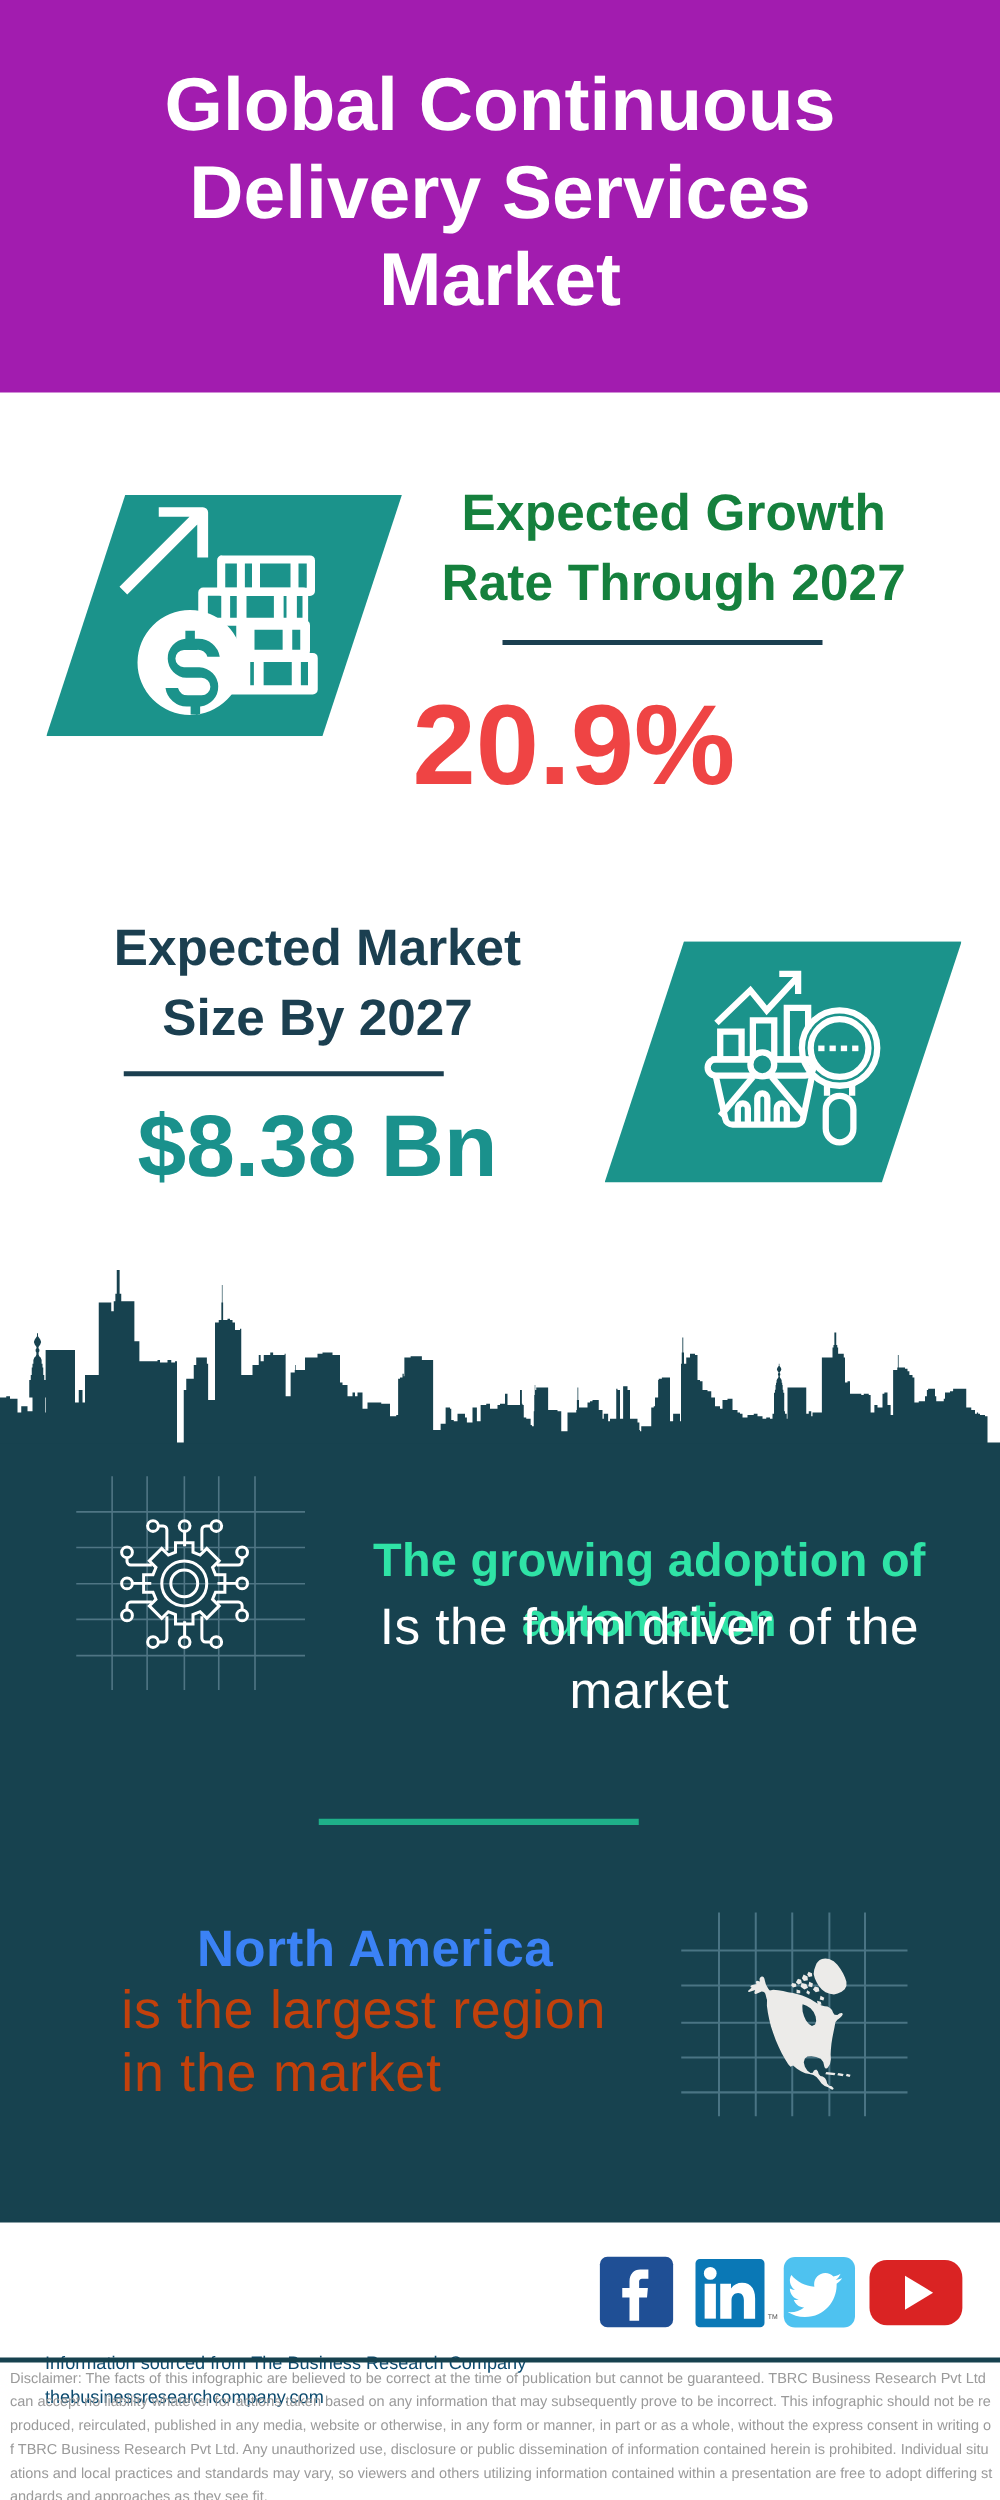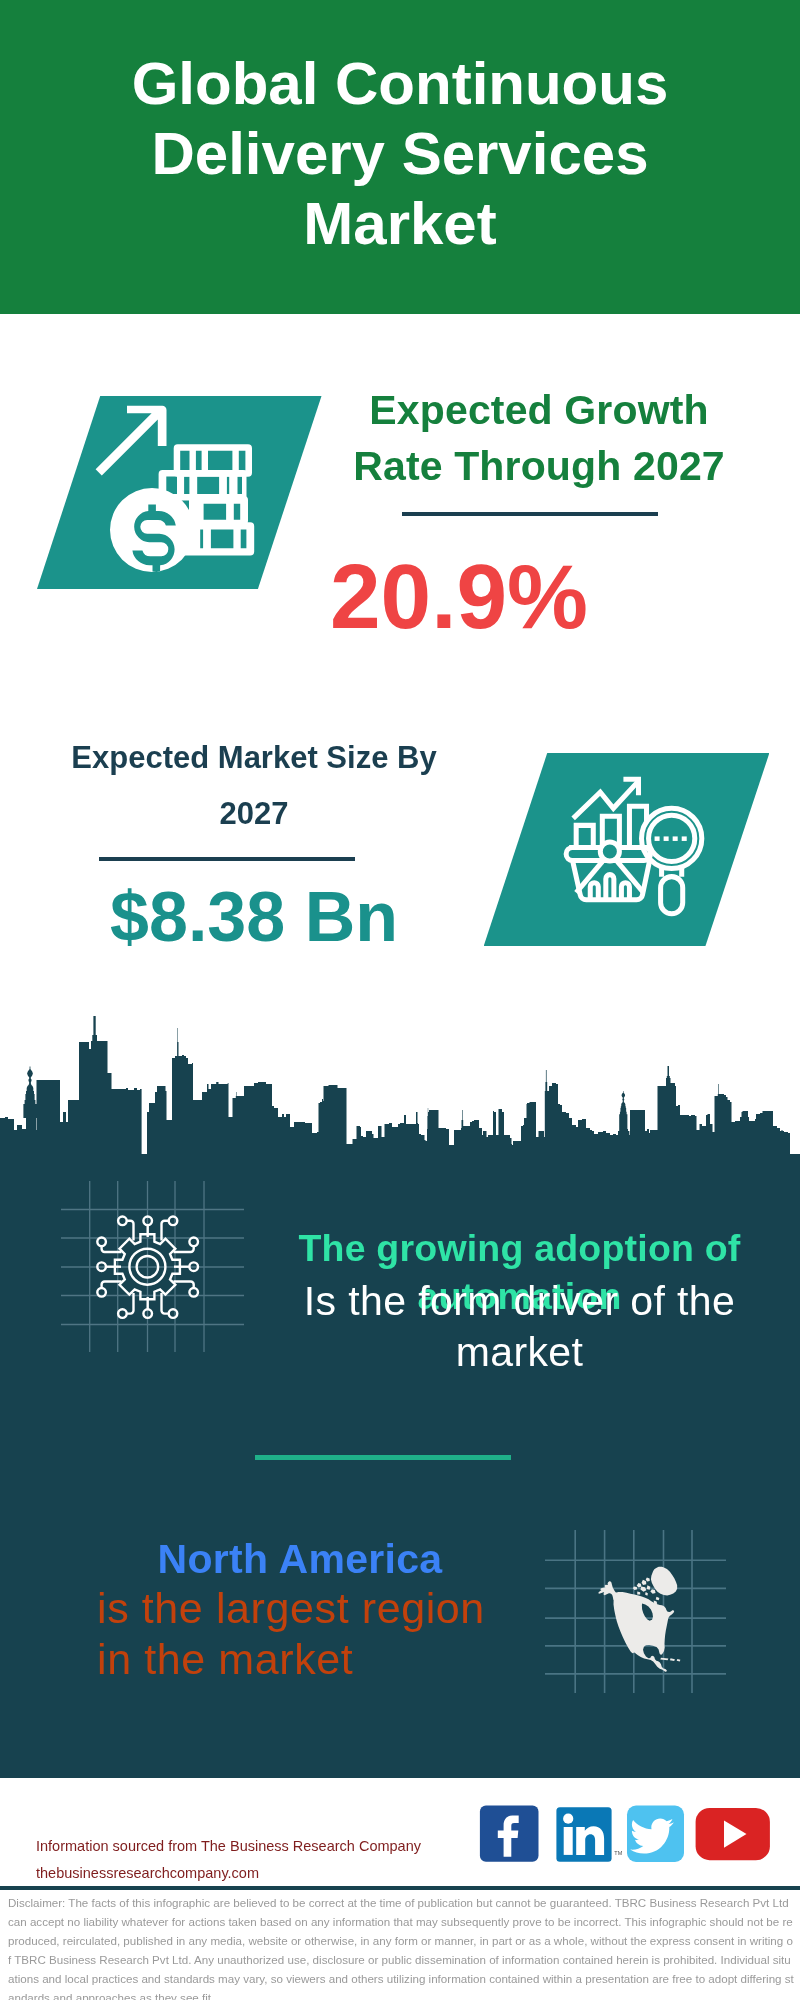--- a/index.html
+++ b/index.html
@@ -1,42 +1,42 @@
 <!DOCTYPE html>
 <html><head>
 <meta charset="utf-8">
 <style>
   html,body{margin:0;padding:0;}
   body{width:800px;height:2000px;background:#ffffff;
        font-family:"Liberation Sans",sans-serif;overflow:hidden;}
   .page{position:relative;width:800px;height:2000px;background:#fff;overflow:hidden;}
 
   
-  .hdr{position:absolute;left:0;top:0;width:800px;height:314px;background:#15803d;}
+  .hdr{position:absolute;left:0;top:0;width:800px;height:314px;background:#a21caf;}
   .hdr-title{position:absolute;left:115px;top:49px;width:570px;text-align:center;
              color:#ffffff;font-size:60px;font-weight:bold;line-height:70px;}
 
   
   .para{position:absolute;background:#1b938b;
         clip-path:polygon(22.24% 0%,100% 0%,77.62% 100%,0% 100%);}
   .para1{left:37px;top:395.7px;width:284.6px;height:193.3px;}
   .para2{left:483.7px;top:753.1px;width:285.7px;height:193px;}
 
   
   .icon-money{position:absolute;left:93px;top:400px;width:170px;height:190px;}
   .s1-title{position:absolute;left:335px;top:382px;width:408px;text-align:center;
             color:#15803d;font-size:41px;font-weight:bold;line-height:56px;letter-spacing:0.15px;}
   .s1-rule{position:absolute;left:402px;top:512px;width:256px;height:4px;background:#1b3f50;}
   .s1-val{position:absolute;left:330px;top:549px;width:411px;text-align:left;
           color:#ef4444;font-size:91px;font-weight:bold;line-height:96px;}
 
   
   .icon-analytics{position:absolute;left:540px;top:750px;width:201px;height:201px;}
   .s2-title{position:absolute;left:50px;top:730px;width:408px;text-align:center;
-            color:#1b3f50;font-size:31px;font-weight:bold;line-height:56px;}
+            color:#1b3f50;font-size:41px;font-weight:bold;line-height:56px;}
   .s2-rule{position:absolute;left:99px;top:857px;width:256px;height:4px;background:#1b3f50;}
   .s2-val{position:absolute;left:50px;top:878px;width:408px;text-align:center;
           color:#1a918c;font-size:70px;font-weight:bold;line-height:78px;}
 
   
   .dark{position:absolute;left:0;top:1154px;width:800px;height:624px;background:#17424f;}
   .sky{position:absolute;left:0;top:0;width:800px;height:1200px;}
 
   
   .icon-gear{position:absolute;left:60px;top:1180px;width:185px;height:175px;}
@@ -47,21 +47,21 @@
   .mid-rule{position:absolute;left:255px;top:1455px;width:256px;height:5px;background:#1fb089;}
 
   
   .icon-map{position:absolute;left:544px;top:1528px;width:185px;height:170px;}
   .reg-title{position:absolute;left:100px;top:1537px;width:400px;text-align:center;
              color:#3b82f6;font-size:41px;font-weight:bold;line-height:44px;letter-spacing:0.3px;}
   .reg-sub{position:absolute;left:97px;top:1583px;width:400px;text-align:left;
            color:#c2410c;font-size:43px;line-height:51px;letter-spacing:0.6px;}
 
   
-  .f-src{position:absolute;left:36px;top:1833px;width:470px;color:#7f1d1d;
+  .f-src{position:absolute;left:36px;top:1878px;width:470px;color:#0c4a6e;
          font-size:14.5px;line-height:27px;}
   .social{position:absolute;left:0;top:0;width:800px;height:2000px;pointer-events:none;}
   .f-rule{position:absolute;left:0;top:1886px;width:800px;height:4px;background:#17424f;}
   .f-disc{position:absolute;left:8px;top:1893px;width:786px;color:#9a9a9a;
           font-size:11.6px;line-height:19px;text-align:left;word-break:break-all;}
 
 </style>
 </head>
 <body>
 

